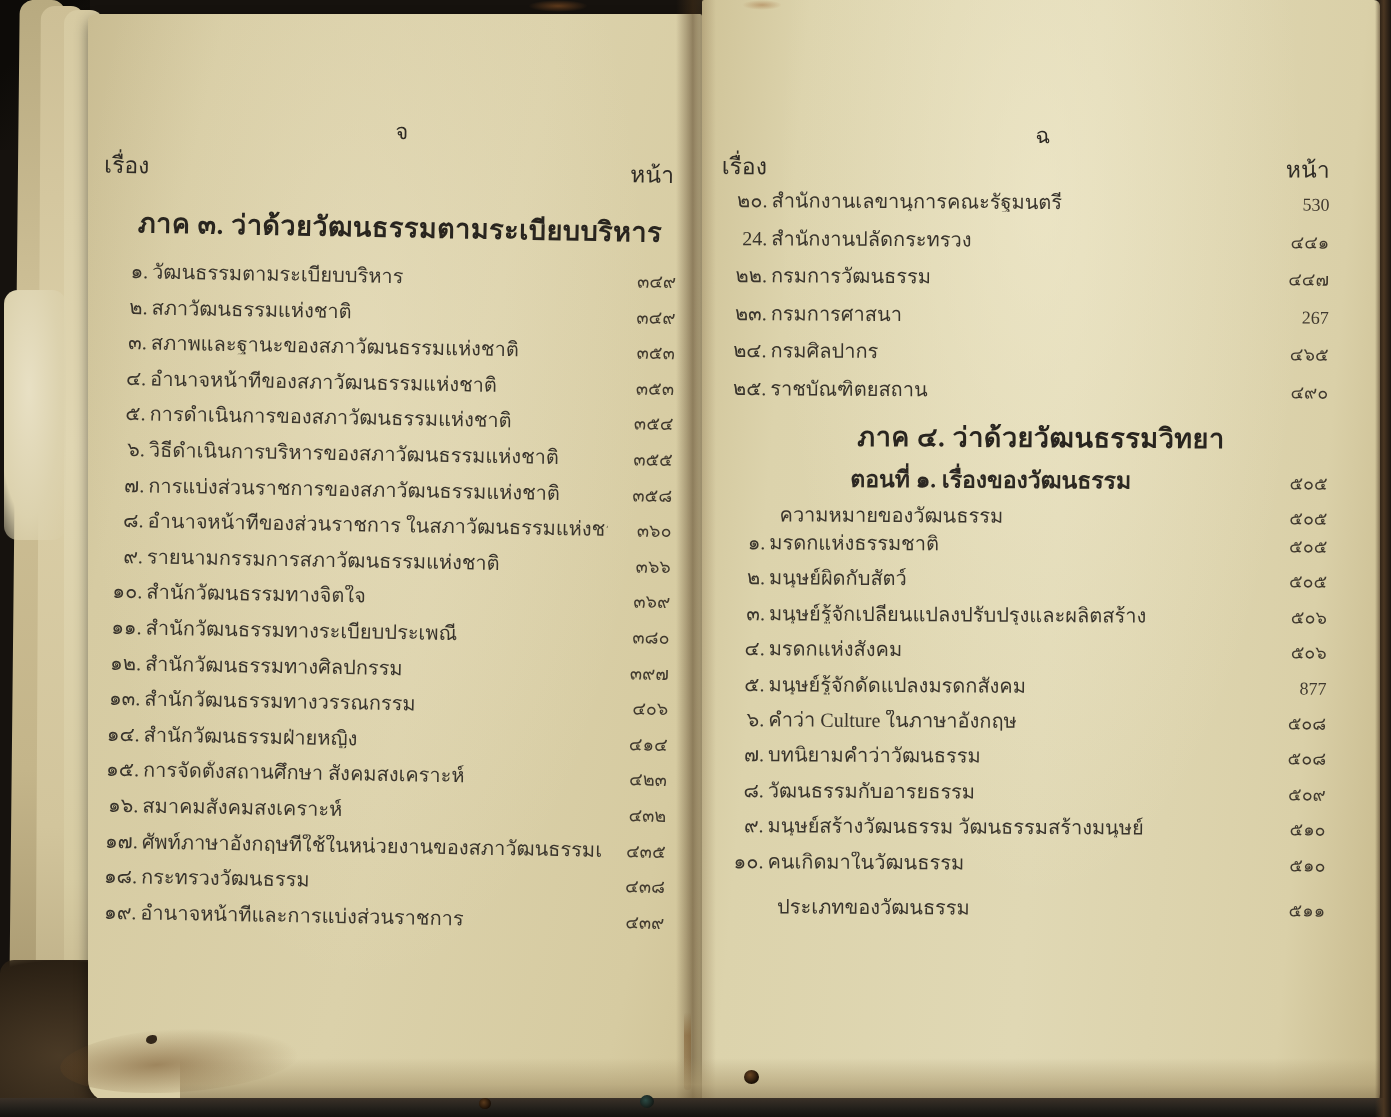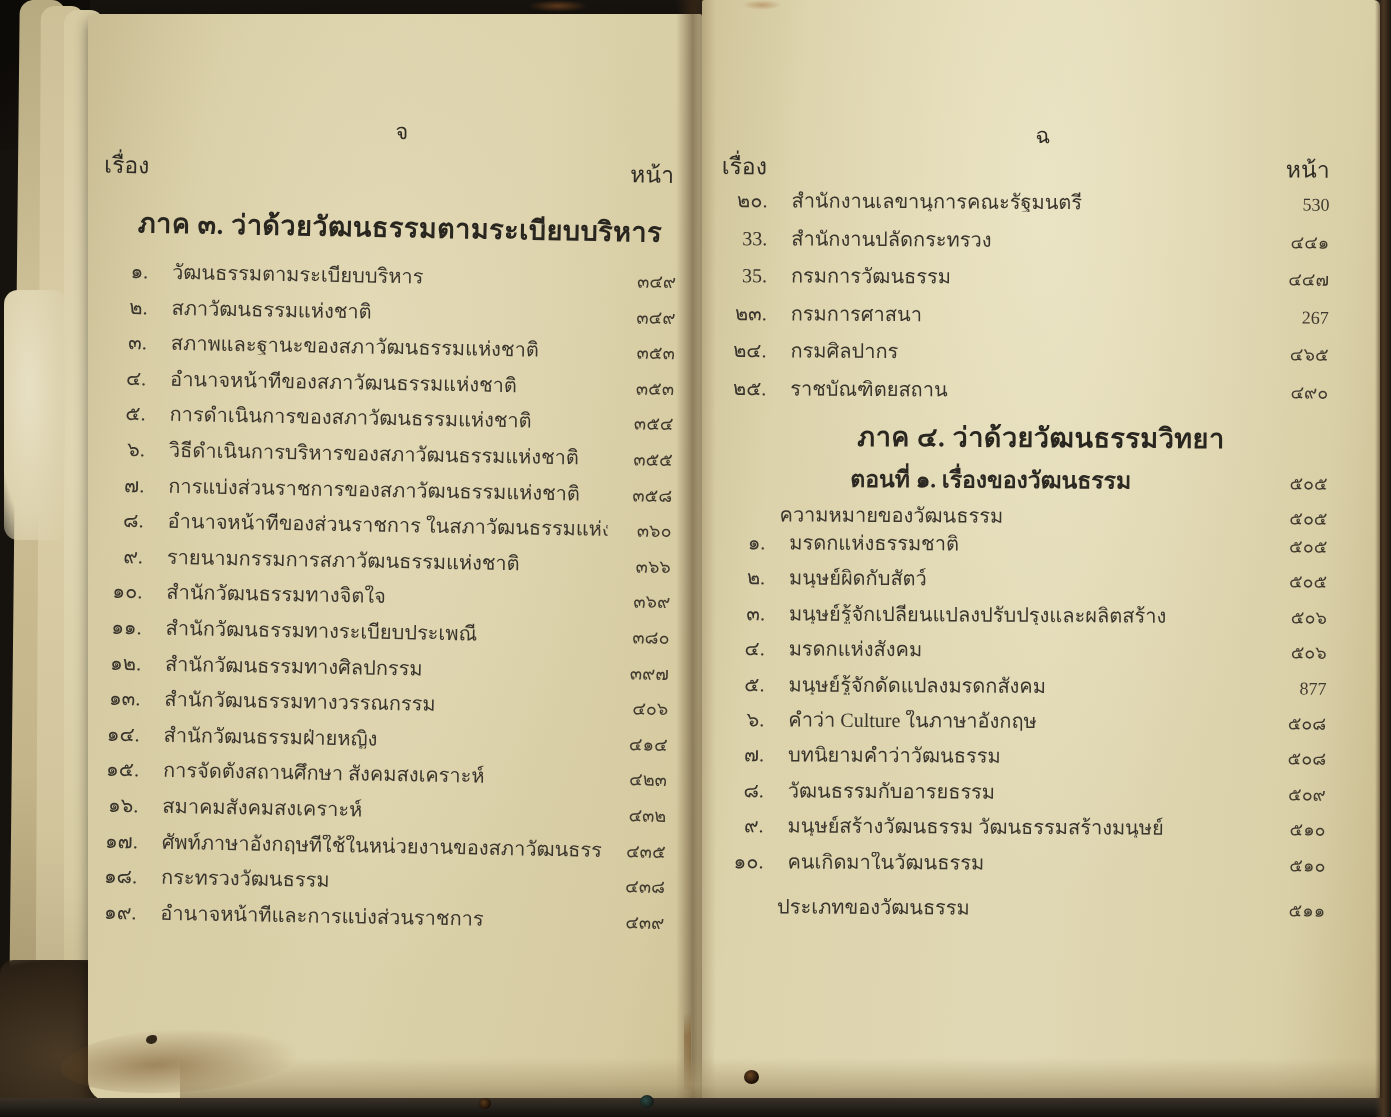--- a/index.html
+++ b/index.html
@@ -88,21 +88,21 @@
 
   .toc-list{position:absolute;}
   .left-page .toc-list{left:8px;right:30px;top:252px;}
   .right-page .rows-a{left:16px;right:52px;top:192px;}
   .right-page .rows-b{left:16px;right:52px;top:534px;}
 
   .toc-row{display:flex;align-items:baseline;font-size:20px;line-height:1;color:#39342c;}
   .left-page .toc-row{height:35.6px;}
   .rows-a .toc-row{height:37.5px;}
   .rows-b .toc-row{height:35.4px;}
-  .toc-row .no{width:48px;text-align:right;margin-right:24px;flex:none;}
+  .toc-row .no{width:48px;text-align:right;margin-right:4px;flex:none;}
   .toc-row .title{flex:1;white-space:nowrap;overflow:hidden;}
   .toc-row .pg{width:64px;text-align:right;flex:none;font-size:18px;color:#413a2f;}
 
   .sub-row{position:absolute;left:16px;right:52px;top:462px;display:flex;align-items:baseline;font-size:23px;font-weight:bold;color:#2c2822;}
   .sub-row .title{flex:1;text-align:center;}
   .sub-row .pg{width:64px;text-align:right;font-size:18px;font-weight:normal;color:#413a2f;}
 
   .plain-row{position:absolute;left:16px;right:52px;display:flex;align-items:baseline;font-size:20px;color:#39342c;}
   .plain-row .lead{width:62px;flex:none;}
   .plain-row .title{flex:1;}
@@ -259,27 +259,27 @@
 
       <div class="toc-list rows-a">
 
           <div class="toc-row">
             <span class="no">๒๐.</span>
             <span class="title">สำนักงานเลขานุการคณะรัฐมนตรี</span>
             <span class="pg">530</span>
           </div>
 
           <div class="toc-row">
-            <span class="no">33.</span>
+            <span class="no">24.</span>
             <span class="title">สำนักงานปลัดกระทรวง</span>
             <span class="pg">๔๔๑</span>
           </div>
 
           <div class="toc-row">
-            <span class="no">35.</span>
+            <span class="no">๒๒.</span>
             <span class="title">กรมการวัฒนธรรม</span>
             <span class="pg">๔๔๗</span>
           </div>
 
           <div class="toc-row">
             <span class="no">๒๓.</span>
             <span class="title">กรมการศาสนา</span>
             <span class="pg">267</span>
           </div>
 

